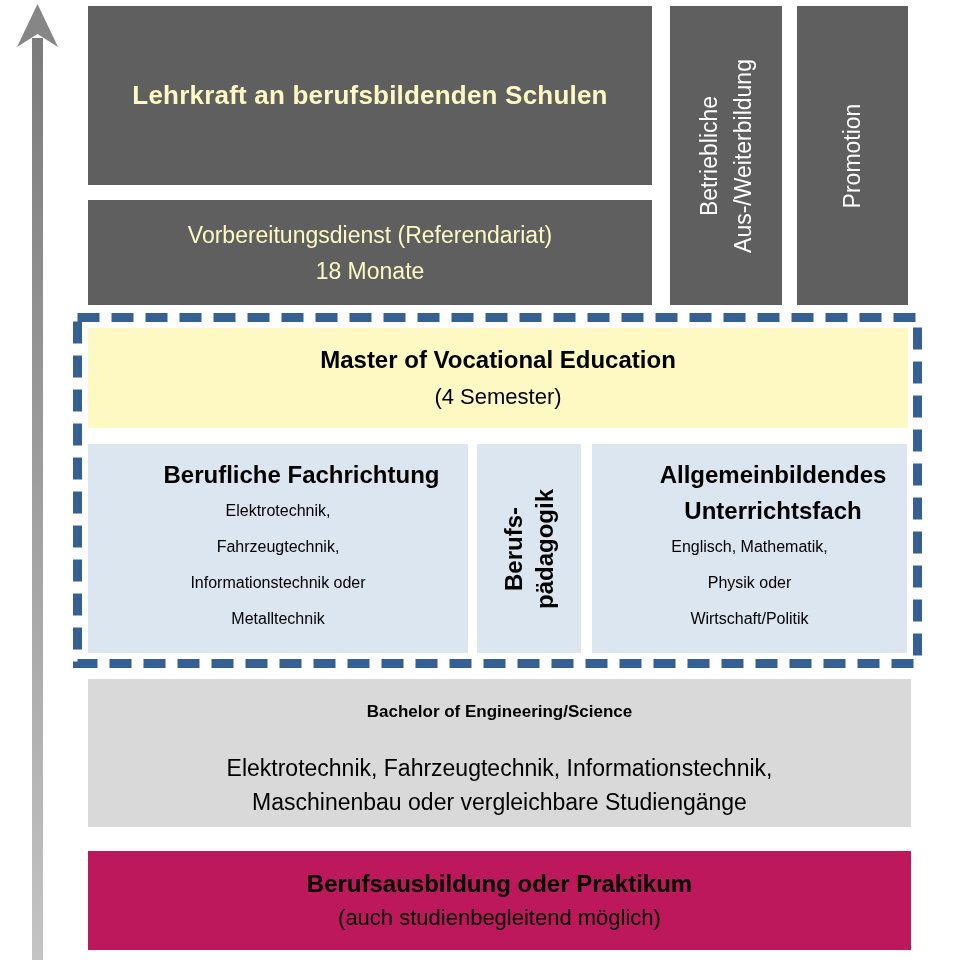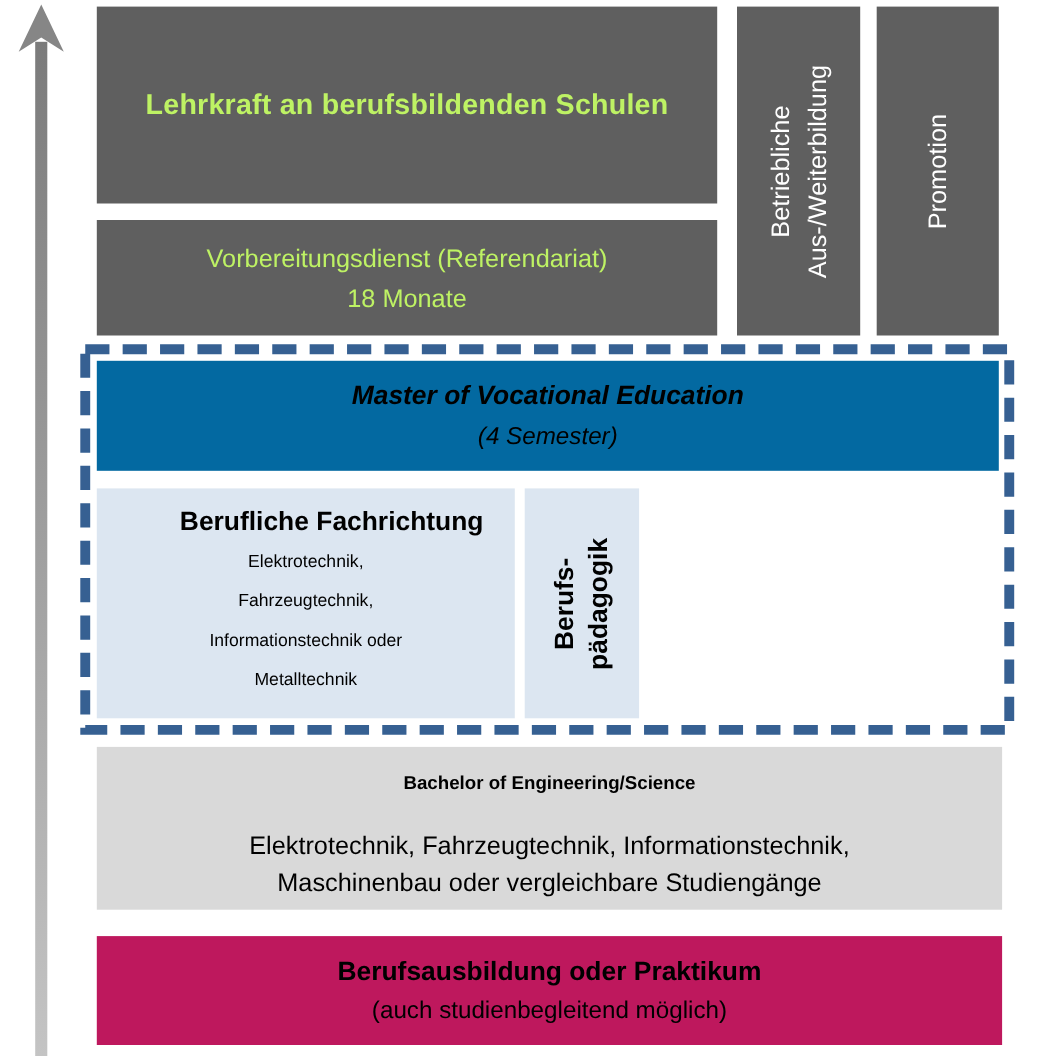--- a/index.html
+++ b/index.html
@@ -9,21 +9,21 @@
     width: 960px;
     height: 960px;
     background: #ffffff;
     overflow: hidden;
   }
   .abs { position: absolute; box-sizing: border-box; }
 
   
   .darkbox {
     background: #5f5f5f;
-    color: #bef264;
+    color: #fef9c3;
     display: flex;
     flex-direction: column;
     align-items: center;
     justify-content: center;
     text-align: center;
   }
   .teacher-title { font-size: 26px; font-weight: bold; letter-spacing: 0.2px; }
   .prep-line { font-size: 23px; line-height: 36px; }
 
   
@@ -38,27 +38,26 @@
   .vtext {
     transform: rotate(-90deg);
     white-space: nowrap;
     text-align: center;
     font-size: 23px;
     line-height: 34px;
   }
 
   
   .masterbox {
-    background: #0369a1;
+    background: #fef9c3;
     display: flex;
     flex-direction: column;
     align-items: center;
     justify-content: center;
     text-align: center;
-    font-style: italic;
   }
   .master-title { font-size: 24px; font-weight: bold; line-height: 37px; }
   .master-sub   { font-size: 22px; line-height: 37px; }
 
   .lightblue {
     background: #dce6f1;
     text-align: center;
   }
   .lb-pad { padding-top: 13px; }
   .lb-title { font-size: 24px; font-weight: bold; line-height: 36px; margin-left: 47px; }
@@ -143,20 +142,27 @@
     <div class="lb-line">Metalltechnik</div>
   </div>
 
   <div class="abs pedbox" style="left:477px; top:444px; width:104px; height:209px;">
     <div class="vtext">
       <div>Berufs-</div>
       <div>pädagogik</div>
     </div>
   </div>
 
+  <div class="abs lightblue lb-pad" style="left:592px; top:444px; width:315px; height:209px;">
+    <div class="lb-title">Allgemeinbildendes</div>
+    <div class="lb-title">Unterrichtsfach</div>
+    <div class="lb-line">Englisch, Mathematik,</div>
+    <div class="lb-line">Physik oder</div>
+    <div class="lb-line">Wirtschaft/Politik</div>
+  </div>
 
   <div class="abs bachelorbox" style="left:88px; top:679px; width:823px; height:148px;">
     <div class="bach-title">Bachelor of Engineering/Science</div>
     <div class="bach-body">
       <div>Elektrotechnik, Fahrzeugtechnik, Informationstechnik,</div>
       <div>Maschinenbau oder vergleichbare Studiengänge</div>
     </div>
   </div>
 
   <div class="abs apprenticebox" style="left:88px; top:851px; width:823px; height:99px;">

